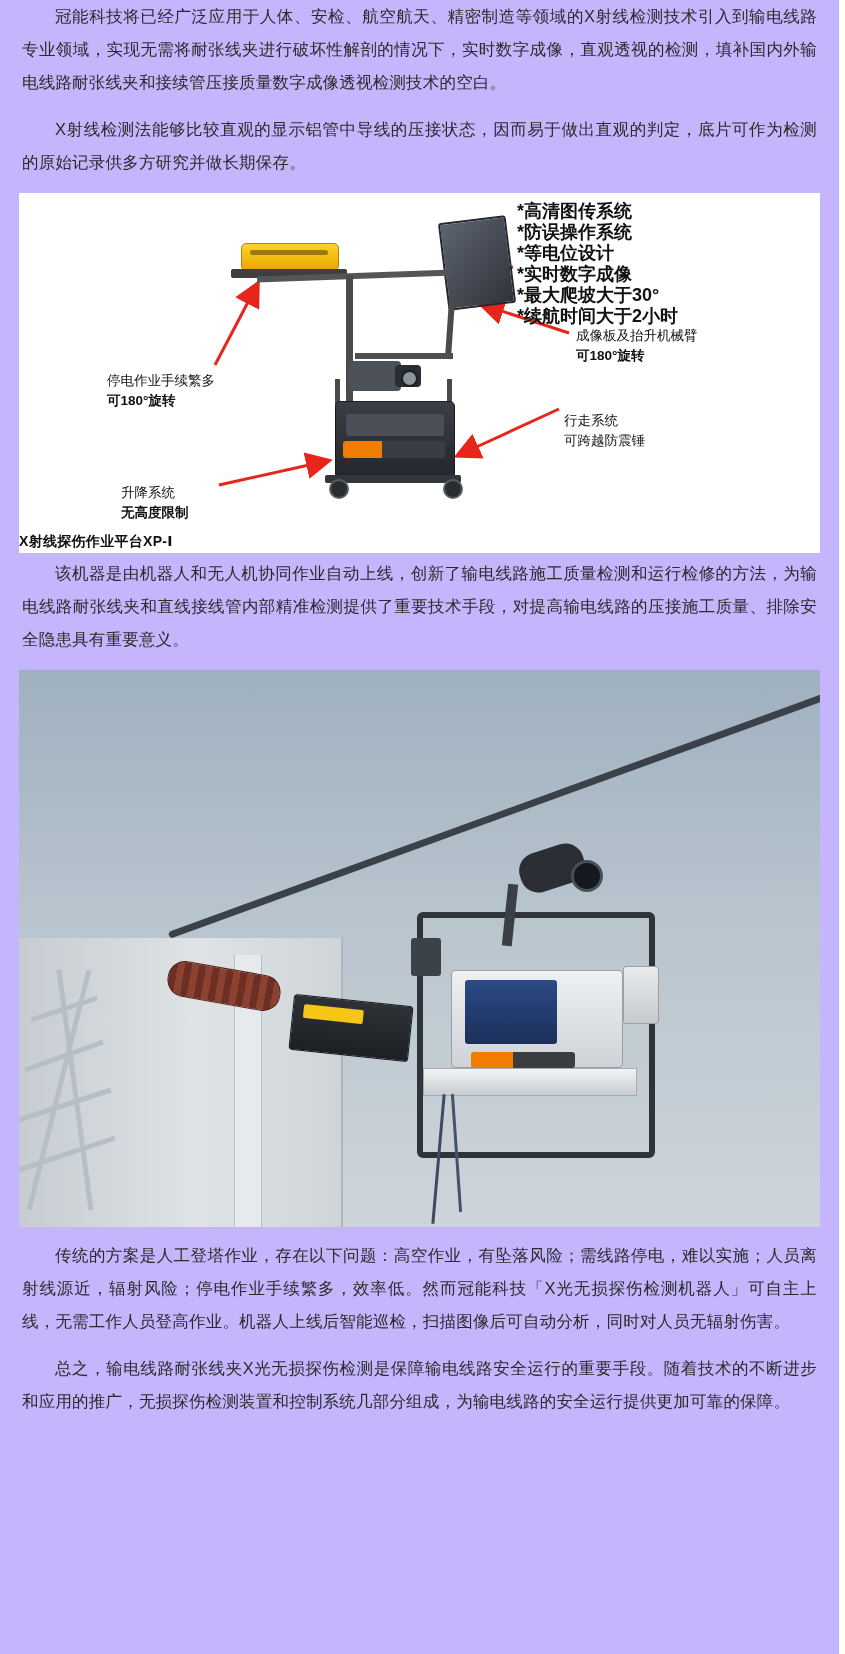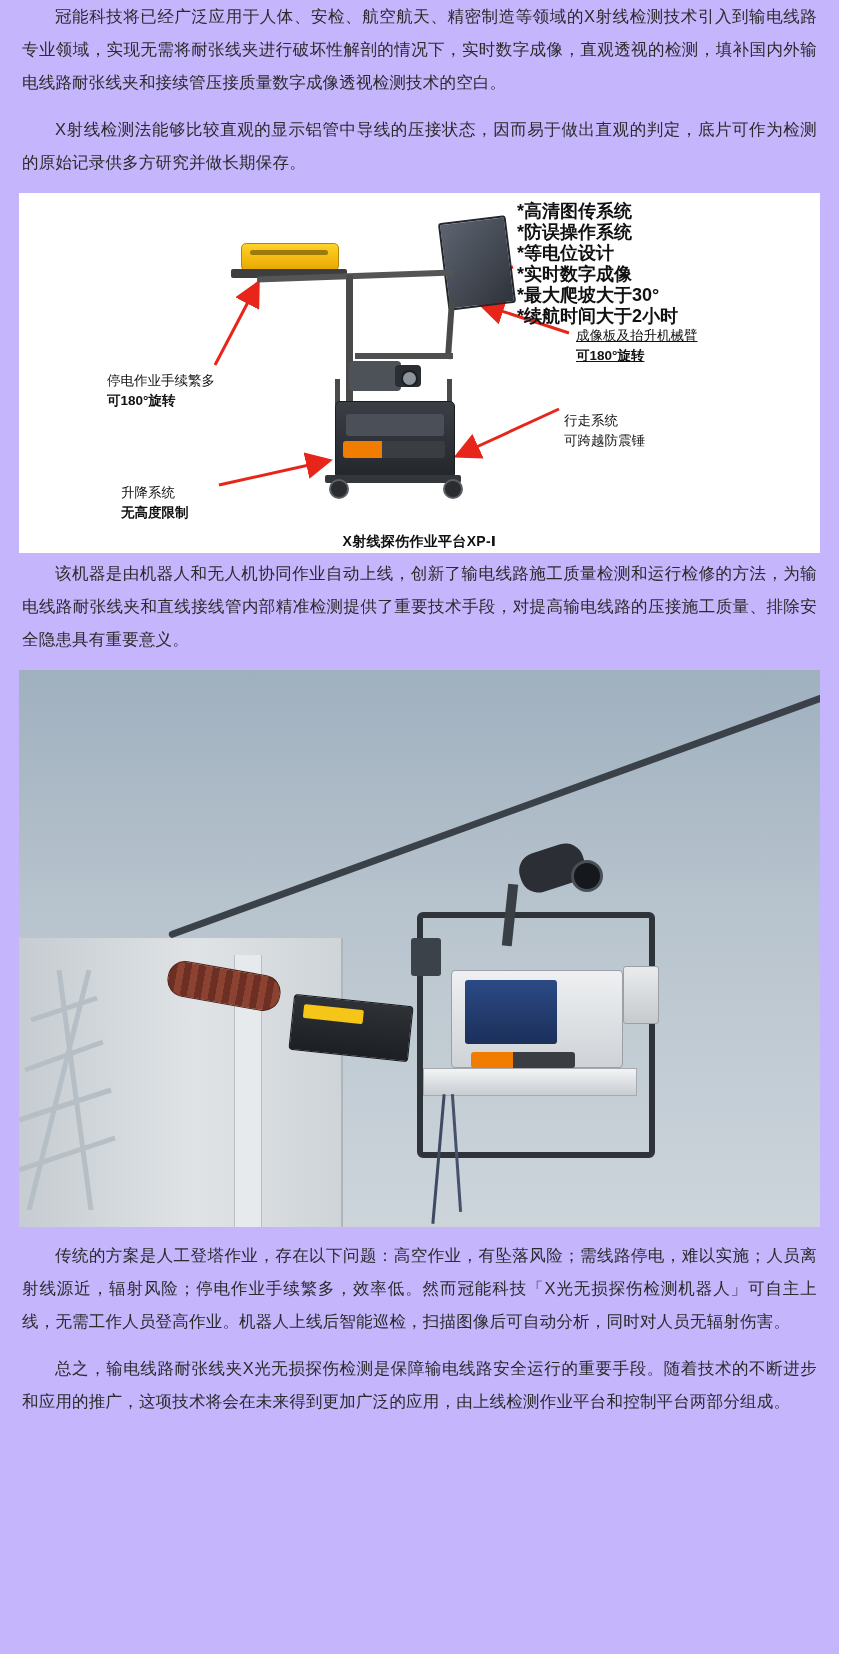--- a/index.html
+++ b/index.html
@@ -56,27 +56,27 @@
   .lbl {
     position: absolute;
     font-size: 13.5px;
     line-height: 20px;
     color: #111;
     white-space: nowrap;
   }
   .lbl b { font-weight: bold; }
   .lbl-left-arm { left: 88px; top: 178px; }
   .lbl-lift     { left: 102px; top: 290px; }
-  .lbl-imaging  { left: 557px; top: 133px; text-decoration: underline; }
+  .lbl-imaging  { left: 557px; top: 133px; }
   .lbl-walk     { left: 545px; top: 218px; }
   .fig-caption {
     position: absolute;
     left: 0; right: 0;
     bottom: 2px;
-    text-align: center;
+    text-align: left;
     font-size: 14px;
     font-weight: bold;
     color: #111;
     letter-spacing: .3px;
   }
 
   
   .mast {
     position: absolute;
     left: 327px; top: 82px;
@@ -479,15 +479,15 @@
     <div class="robot-batt"></div>
     <div class="robot-brand"></div>
     <div class="box-small"></div>
     <div class="yellow-dev"></div>
     <div class="robot-tray"></div>
     <div class="wire-drop"></div>
     <div class="wire-drop2"></div>
   </div>
 
   <p class="para">传统的方案是人工登塔作业，存在以下问题：高空作业，有坠落风险；需线路停电，难以实施；人员离射线源近，辐射风险；停电作业手续繁多，效率低。然而冠能科技「X光无损探伤检测机器人」可自主上线，无需工作人员登高作业。机器人上线后智能巡检，扫描图像后可自动分析，同时对人员无辐射伤害。</p>
-  <p class="para">总之，输电线路耐张线夹X光无损探伤检测是保障输电线路安全运行的重要手段。随着技术的不断进步和应用的推广，这项技术将会在未来得到更加广泛的应用，由上线检测作业平台和控制平台两部分组成。</p>
+  <p class="para">总之，输电线路耐张线夹X光无损探伤检测是保障输电线路安全运行的重要手段。随着技术的不断进步和应用的推广，无损探伤检测装置和控制系统几部分组成，为输电线路的安全运行提供更加可靠的保障。</p>
 
 </div>
 
 </body></html>

